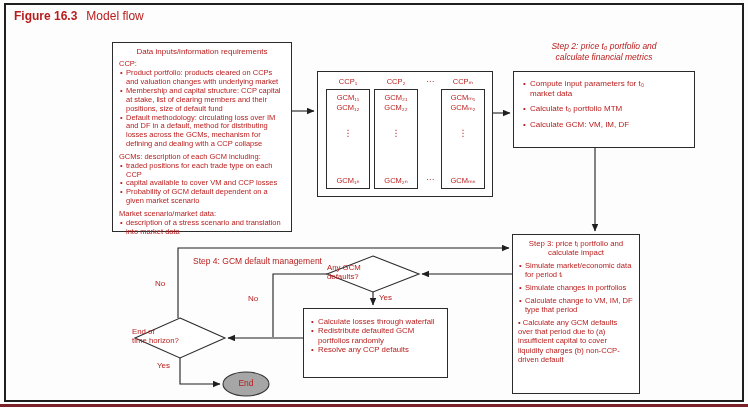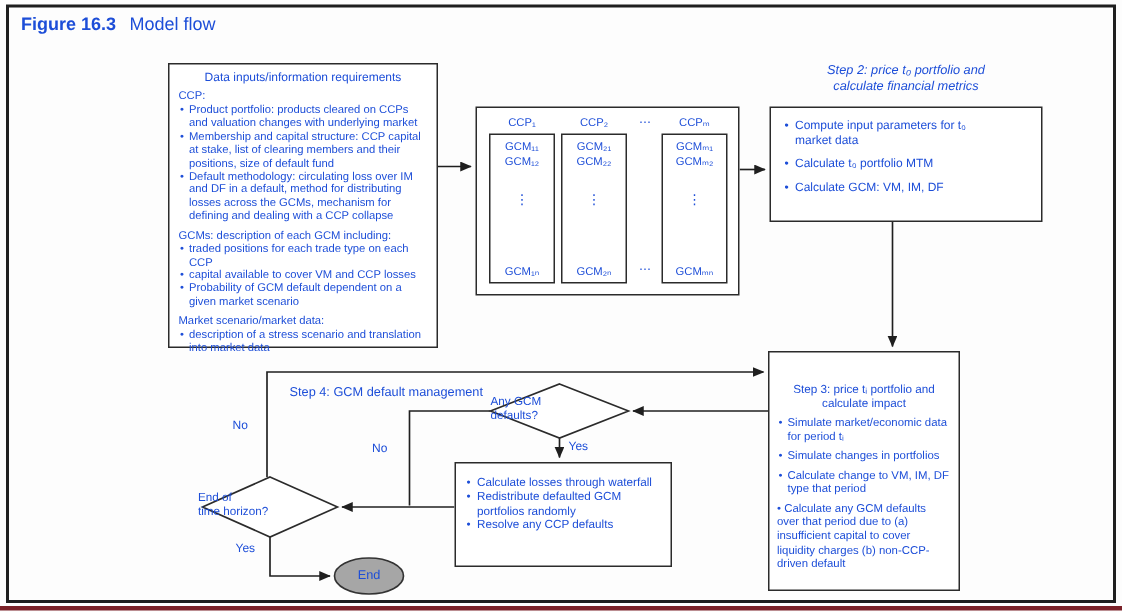--- a/index.html
+++ b/index.html
@@ -1,17 +1,17 @@
 <!DOCTYPE html>
 <html><head>
 <meta charset="utf-8">
 <style>
   html,body{margin:0;padding:0;background:#ffffff;}
   .canvas{position:relative;width:748px;height:408px;background:#fdfdfd;overflow:hidden;
-          font-family:"Liberation Sans","DejaVu Sans",sans-serif;color:#1d4ed8;}
+          font-family:"Liberation Sans","DejaVu Sans",sans-serif;color:#b91c1c;}
   .frame{position:absolute;left:4px;top:3px;width:736px;height:395px;border:2px solid #1f1f1f;background:transparent;}
   .redrule{position:absolute;left:0;top:404px;width:748px;height:3px;background:#7b2128;}
   .figtitle{position:absolute;left:14px;top:9px;font-size:12px;white-space:nowrap;}
   .figtitle .lbl{font-weight:bold;margin-right:9px;}
 
   .box{position:absolute;border:1px solid #2b2b2b;background:#fff;box-sizing:border-box;}
 
   
   #dataInputs{left:112px;top:42px;width:180px;height:190px;padding:4px 6px;font-size:7.5px;line-height:1.18;}
   .dib-title{text-align:center;font-size:8px;margin-bottom:3px;}
@@ -33,21 +33,21 @@
   .ccp-col .vd{position:absolute;top:38px;width:100%;font-size:9px;}
   .ccp-col .rl{position:absolute;bottom:3px;width:100%;}
   .hdots{position:absolute;left:97px;width:30px;top:5px;text-align:center;font-size:8px;}
   .bdots{position:absolute;left:97px;width:30px;top:103px;text-align:center;font-size:8px;}
 
   
   #s2box{left:513px;top:71px;width:182px;height:77px;padding:7px 24px 0 8px;font-size:8px;line-height:1.2;}
   #s2box .li{margin-bottom:6px;padding-left:8px;}
 
   
-  #s3box{left:512px;top:234px;width:128px;height:160px;padding:20px 5px;font-size:7.6px;line-height:1.2;}
+  #s3box{left:512px;top:234px;width:128px;height:160px;padding:4px 5px;font-size:7.6px;line-height:1.2;}
   .s3title{text-align:center;margin-bottom:3px;font-size:7.8px;}
   #s3box .li{margin-bottom:4px;}
   #s3box .li.nohang{padding-left:0;}
   #s3box .li.nohang::before{content:"• ";position:static;}
 
   
   #wfbox{left:303px;top:308px;width:145px;height:70px;padding:8px 4px 0 6px;font-size:7.8px;line-height:1.2;}
   #wfbox .li{padding-left:8px;}
 
   .lab{position:absolute;font-size:8px;}

